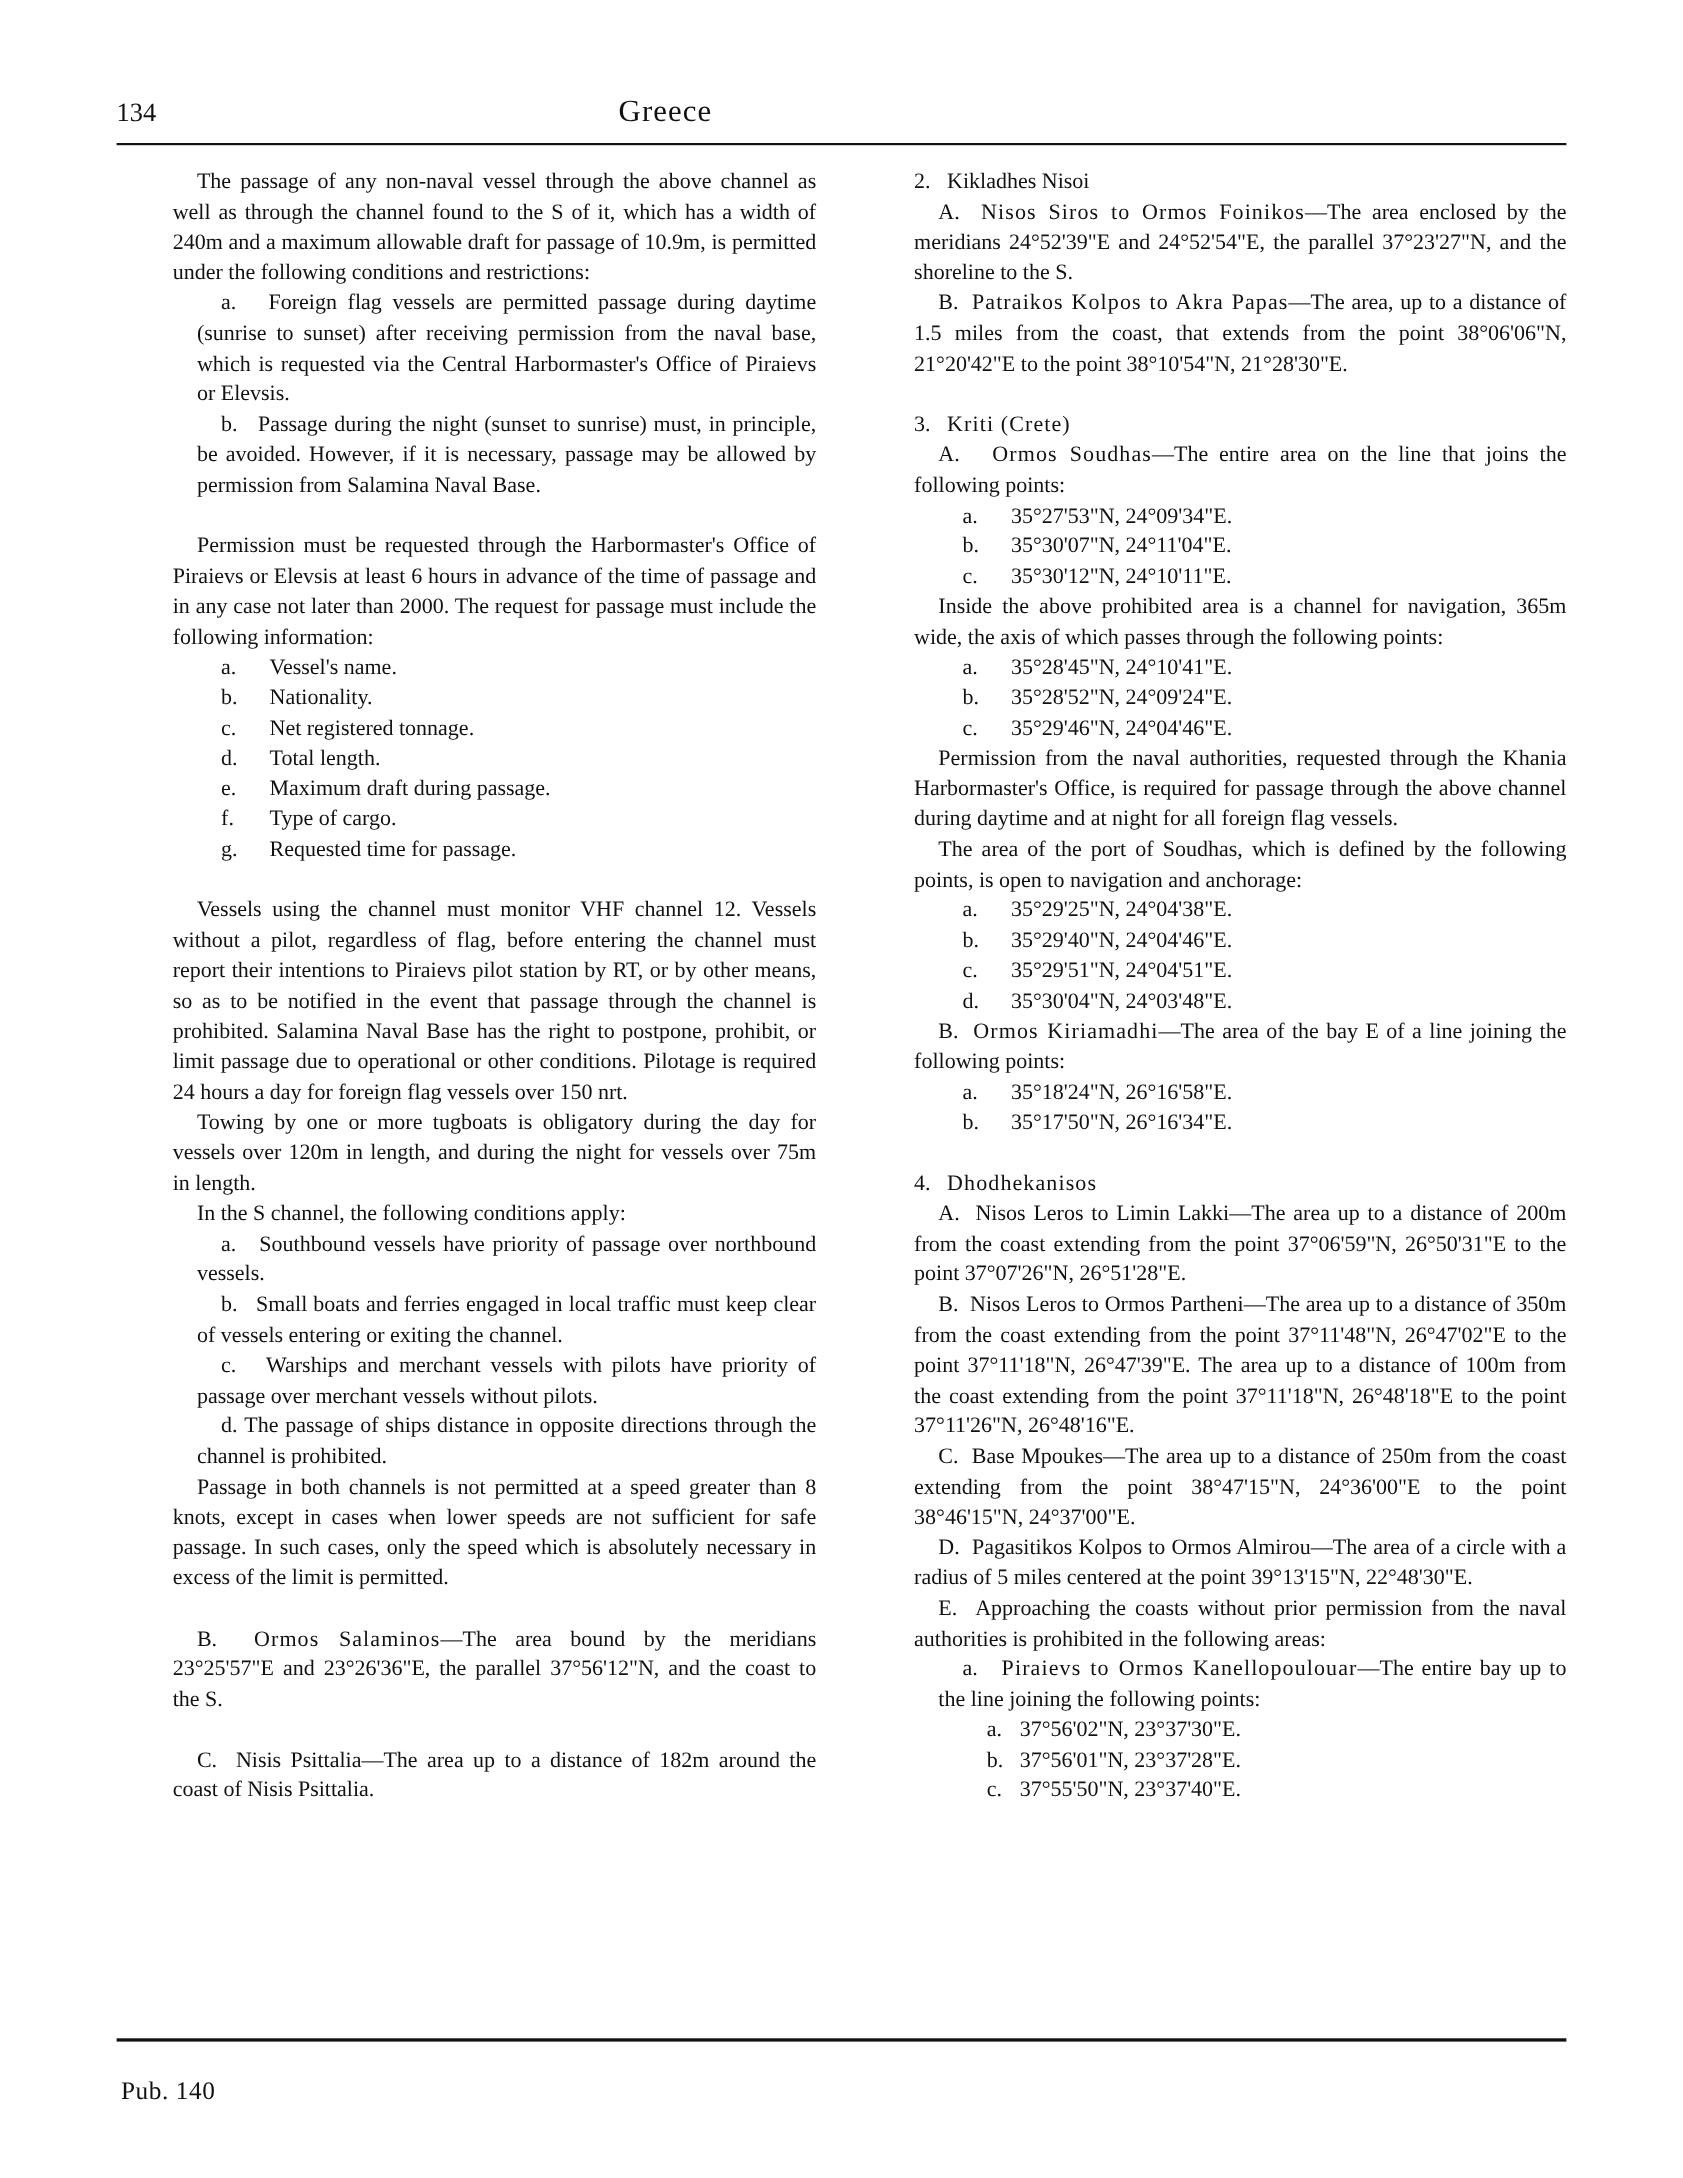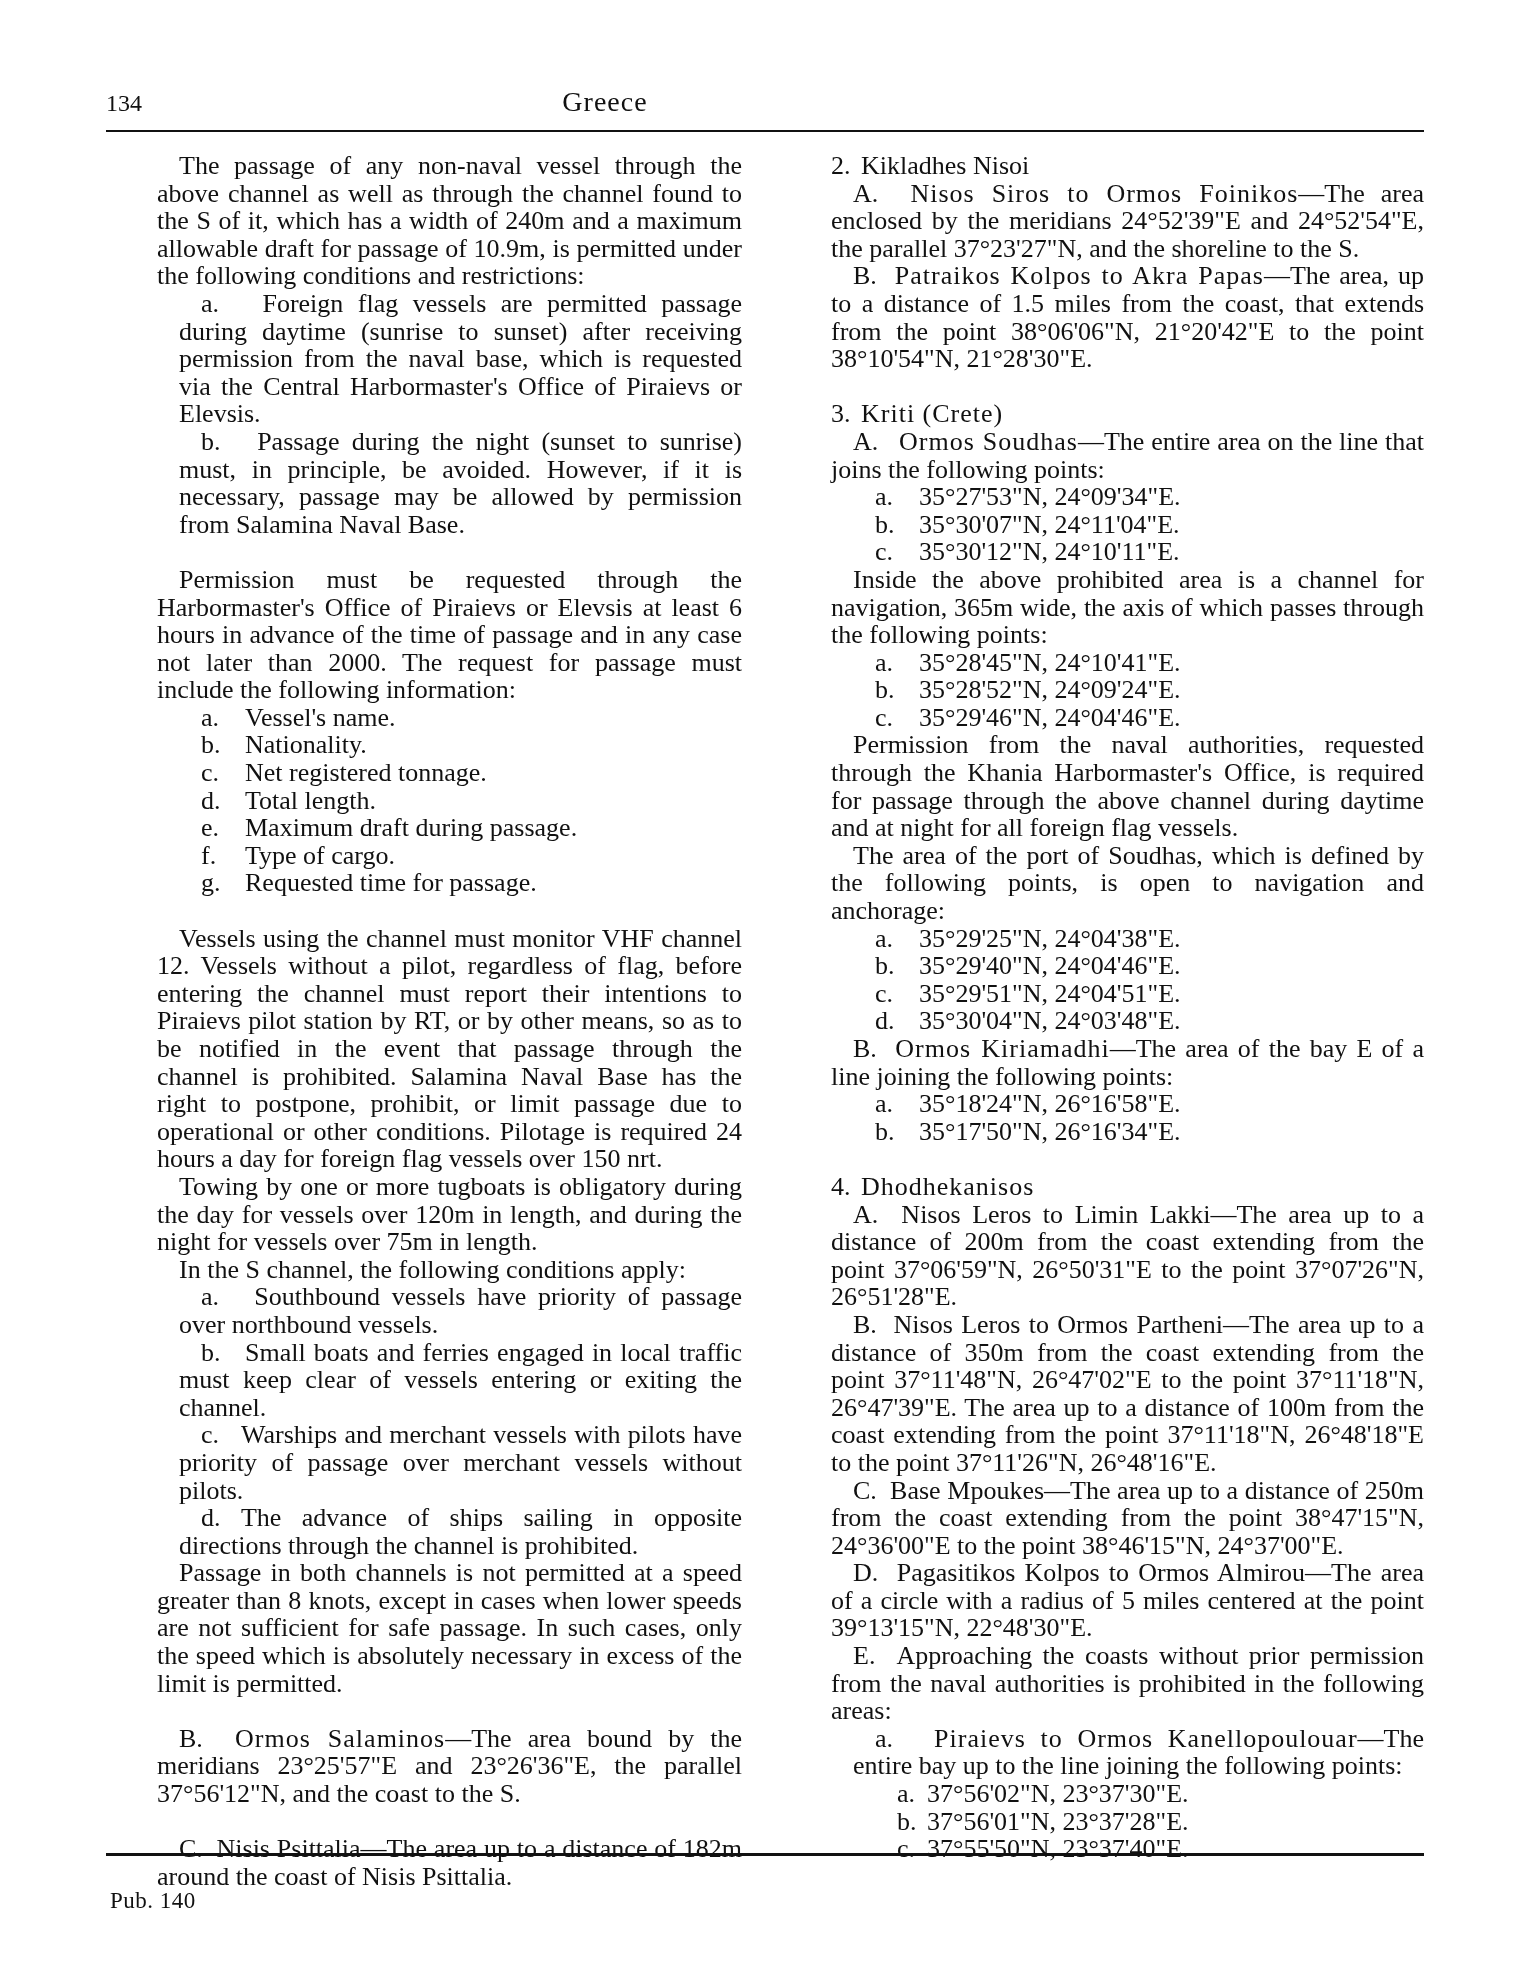--- a/index.html
+++ b/index.html
@@ -3,21 +3,21 @@
 <meta charset="utf-8">
 <style>
   html, body { margin: 0; padding: 0; background: #ffffff; }
   body { width: 1530px; height: 1980px; position: relative; overflow: hidden;
          font-family: "Liberation Serif", "DejaVu Serif", serif; color: #111; }
   .page-num { position: absolute; left: 106px; top: 90px; font-size: 24px; }
   .page-title { position: absolute; left: 0; width: 1210px; top: 86px; text-align: center; font-size: 28px; letter-spacing: 1px; }
   .rule-top { position: absolute; left: 106px; width: 1318px; top: 130px; height: 2px; background: #111; }
   .rule-bottom { position: absolute; left: 106px; width: 1318px; top: 1853px; height: 3px; background: #111; }
   .footer { position: absolute; left: 110px; top: 1888px; font-size: 23px; letter-spacing: 0.5px; }
-  .col { position: absolute; top: 152px; font-size: 26px; line-height: 27.6px; }
+  .col { position: absolute; top: 152px; font-size: 20px; line-height: 27.6px; }
   .col-left { left: 157px; width: 585px; }
   .col-right { left: 831px; width: 593px; }
   .p { margin: 0; text-align: justify; text-indent: 22px; }
   .gap { height: 27.6px; }
   .item { margin: 0; text-align: justify; padding-left: 22px; text-indent: 22px; }
   .list-item { margin: 0; padding-left: 44px; display: flex; }
   .list-item .lbl { width: 44px; flex: none; }
   .list-item.deep { padding-left: 66px; }
   .list-item.deep .lbl { width: 30px; }
   .sec { margin: 0; }
@@ -69,21 +69,21 @@
       <span class="lbl">g.</span>
       <span>Requested time for passage.</span>
     </div>
   <div class="gap"></div>
   <p class="p">Vessels using the channel must monitor VHF channel 12. Vessels without a pilot, regardless of flag, before entering the channel must report their intentions to Piraievs pilot station by RT, or by other means, so as to be notified in the event that passage through the channel is prohibited. Salamina Naval Base has the right to postpone, prohibit, or limit passage due to operational or other conditions. Pilotage is required 24 hours a day for foreign flag vessels over 150 nrt.</p>
   <p class="p">Towing by one or more tugboats is obligatory during the day for vessels over 120m in length, and during the night for vessels over 75m in length.</p>
   <p class="p">In the S channel, the following conditions apply:</p>
   <p class="item"><span>a.</span>&nbsp;&nbsp;&nbsp;<span>Southbound vessels have priority of passage over northbound vessels.</span></p>
   <p class="item"><span>b.</span>&nbsp;&nbsp;&nbsp;<span>Small boats and ferries engaged in local traffic must keep clear of vessels entering or exiting the channel.</span></p>
   <p class="item"><span>c.</span>&nbsp;&nbsp;&nbsp;<span>Warships and merchant vessels with pilots have priority of passage over merchant vessels without pilots.</span></p>
-  <p class="item"><span>d.</span>&nbsp;<span>The advance of ships sailing in opposite directions through the channel is prohibited.</span></p>
+  <p class="item"><span>d.</span>&nbsp;<span>The passage of ships distance in opposite directions through the channel is prohibited.</span></p>
   <p class="p">Passage in both channels is not permitted at a speed greater than 8 knots, except in cases when lower speeds are not sufficient for safe passage. In such cases, only the speed which is absolutely necessary in excess of the limit is permitted.</p>
   <div class="gap"></div>
   <p class="subhead"><span>B.</span>&nbsp;&nbsp;<span class="spaced">Ormos Salaminos</span><span>—</span><span>The area bound by the meridians 23°25'57"E and 23°26'36"E, the parallel 37°56'12"N, and the coast to the S.</span></p>
   <div class="gap"></div>
   <p class="subhead"><span>C.</span>&nbsp;&nbsp;<span>Nisis Psittalia</span><span>—</span><span>The area up to a distance of 182m around the coast of Nisis Psittalia.</span></p>
 </div>
 
 <div class="col col-right">
   <p class="sec"><span class="num">2.</span><span>Kikladhes Nisoi</span></p>
   <p class="subhead"><span>A.</span>&nbsp;&nbsp;<span class="spaced">Nisos Siros to Ormos Foinikos</span><span>—</span><span>The area enclosed by the meridians 24°52'39"E and 24°52'54"E, the parallel 37°23'27"N, and the shoreline to the S.</span></p>

